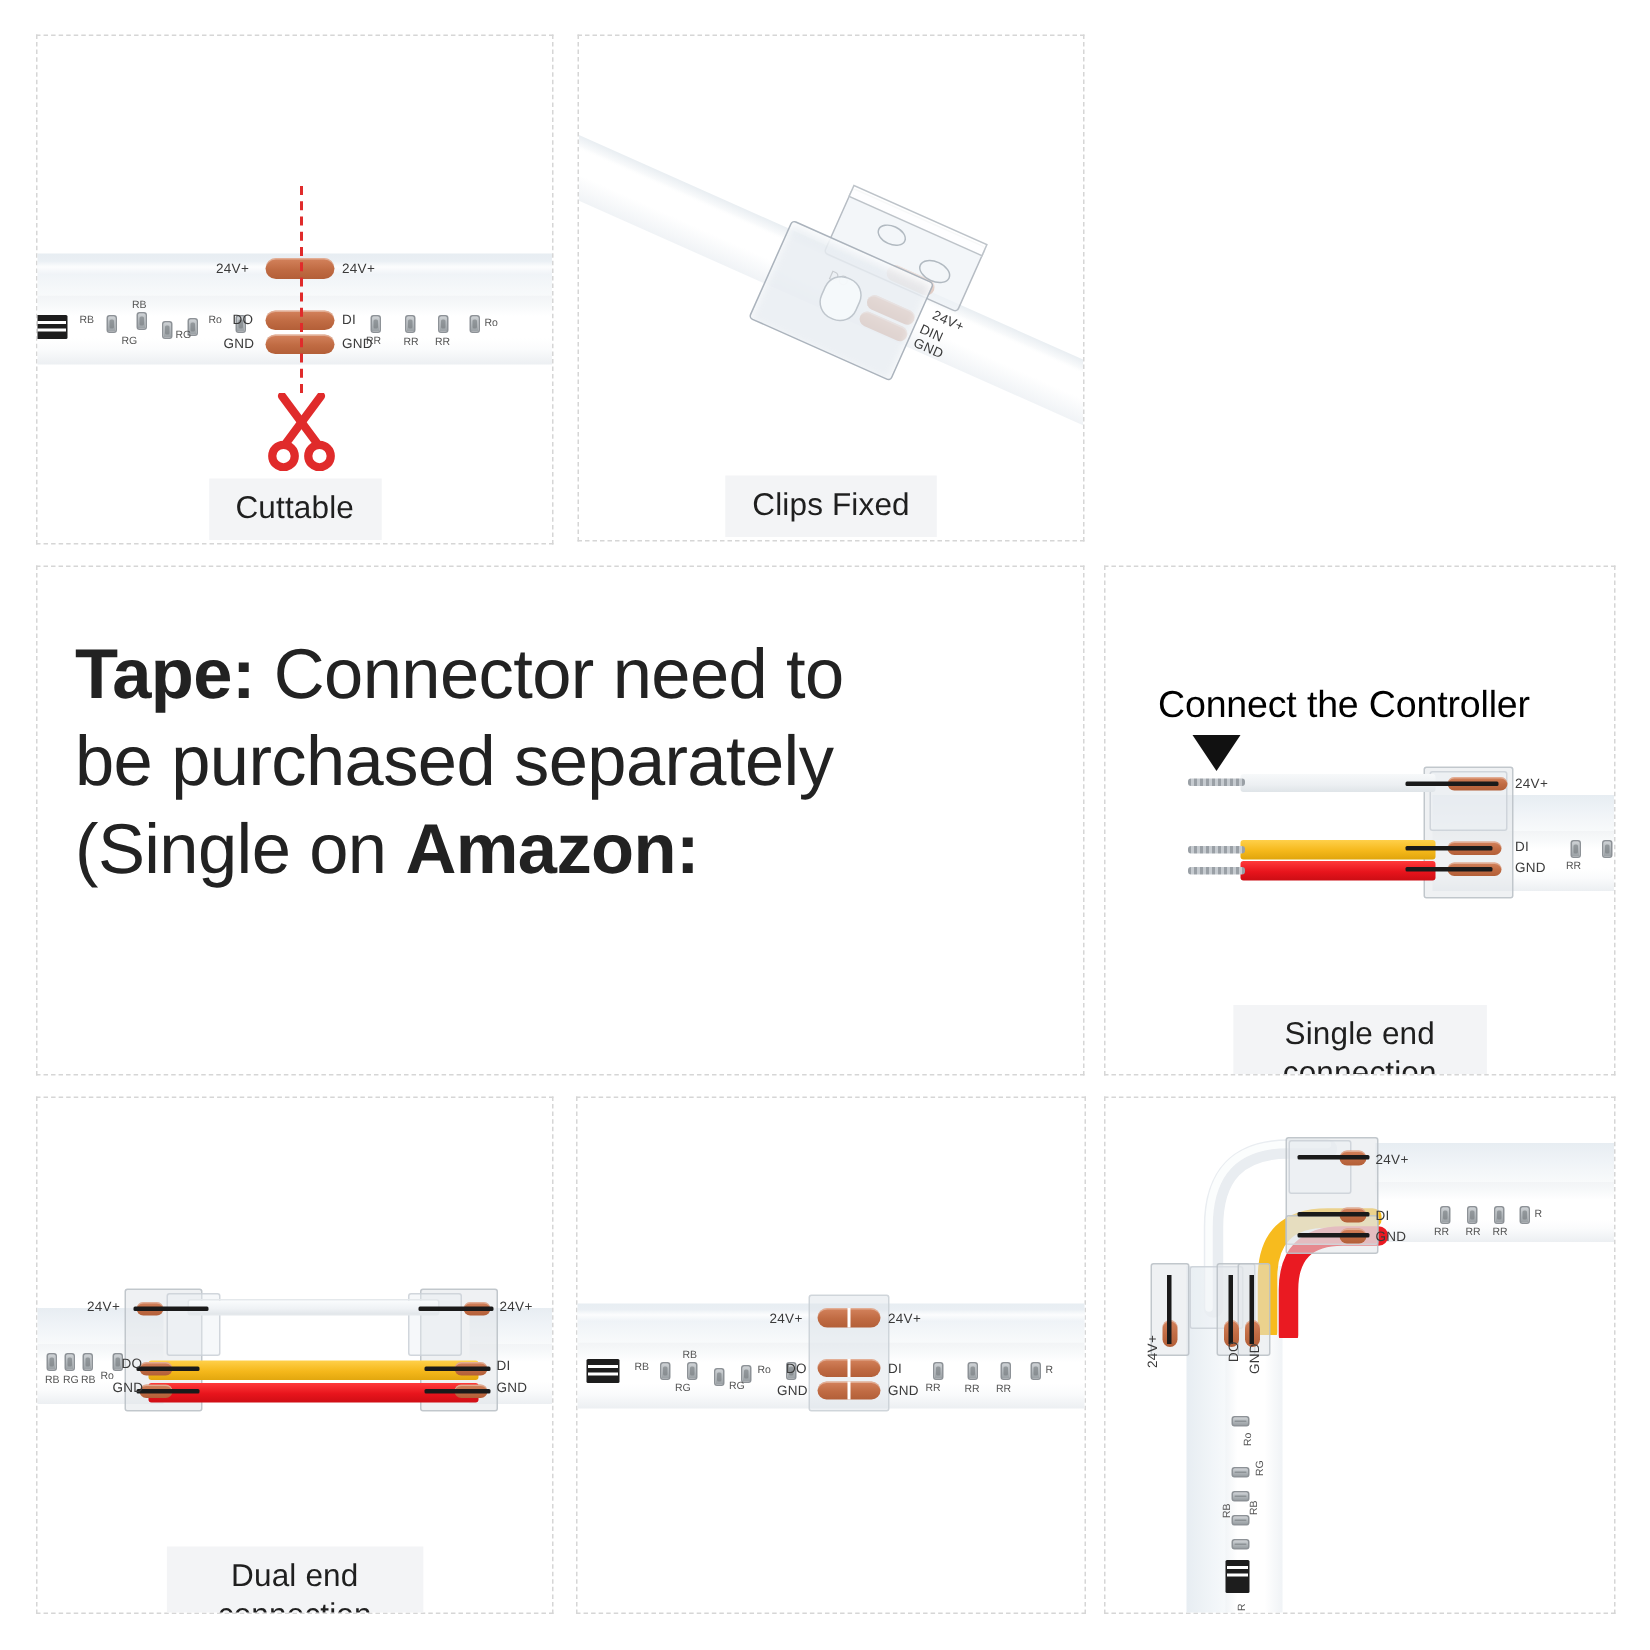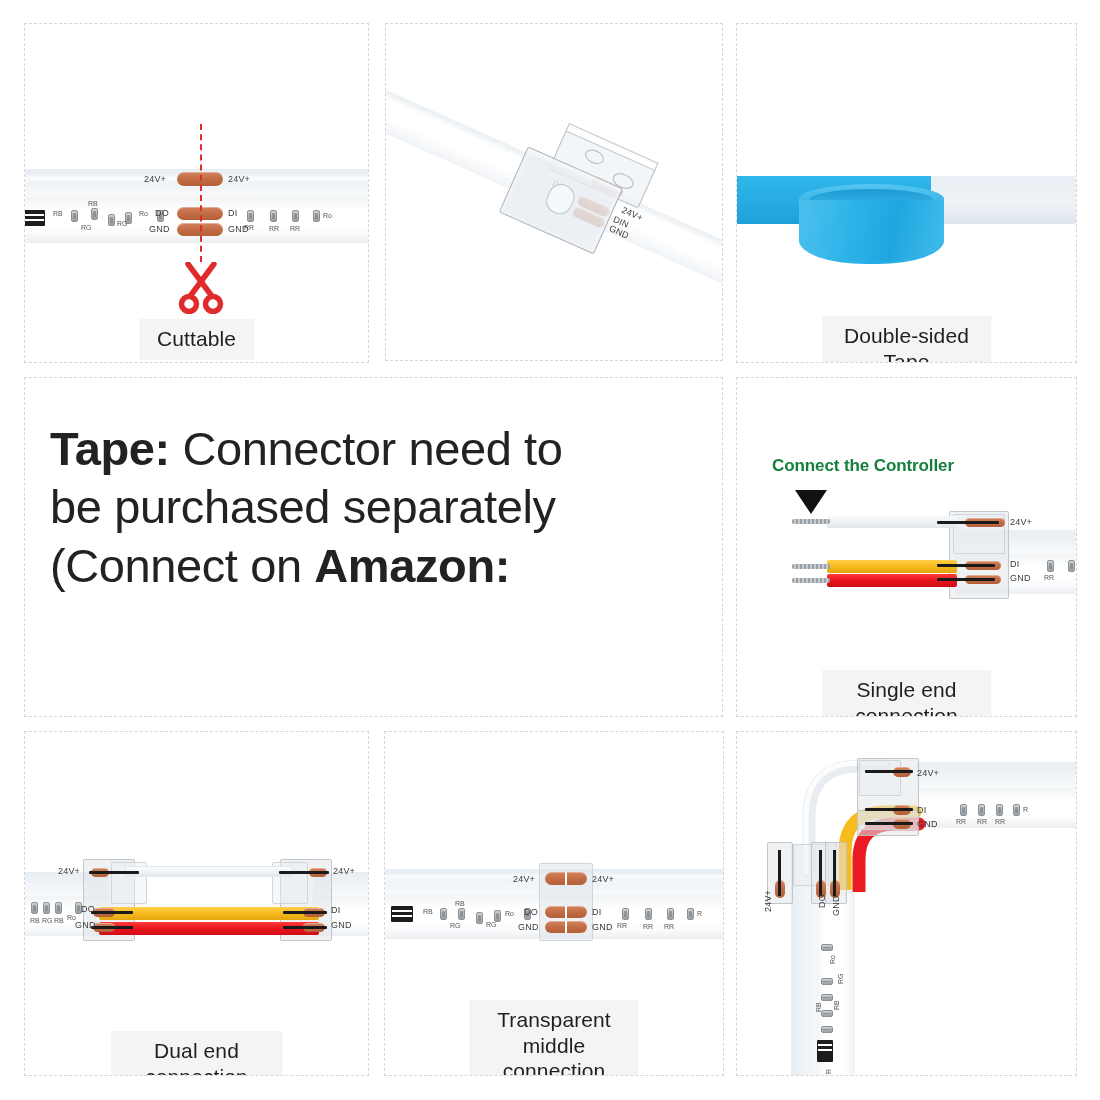--- a/index.html
+++ b/index.html
@@ -161,23 +161,23 @@
     font-size:47px;
     line-height:1.24;
     letter-spacing:-.4px;
     font-weight:400;
   }
   .note b{ font-weight:700; }
 
   
   .cc-title{
     position:absolute;
-    font-size:17px;
-    font-weight:700;
-    color:#15803d;
+    font-size:25px;
+    font-weight:400;
+    color:#000000;
     letter-spacing:-.1px;
     white-space:nowrap;
   }
   .tri-down{
     position:absolute;
     width:0;height:0;
     border-left:16px solid transparent;
     border-right:16px solid transparent;
     border-top:24px solid #111;
   }
@@ -272,45 +272,29 @@
                   border:1px solid rgba(170,178,186,.9); border-radius:50%;"></div>
       <div style="position:absolute; left:2px; top:42px; width:104px; height:72px;
                   background:rgba(232,237,242,.82);
                   border:1px solid rgba(168,176,185,.95); border-radius:3px;
                   box-shadow:inset 0 2px 6px rgba(255,255,255,.9);"></div>
       <div style="position:absolute; left:40px; top:62px; width:26px; height:30px;
                   background:rgba(246,249,251,.95);
                   border:1px solid rgba(178,186,194,.8); border-radius:12px;"></div>
     </div>
 
-  </div>
-
-  <div class="cell" style="left:736px; top:23px; width:341px; height:340px;">
-
-    <div class="tape-liner" style="left:190px; top:152px; width:165px; height:48px;"></div>
-    <div class="tape-flat" style="left:-6px; top:152px; width:200px; height:48px;"></div>
-    <div class="tape-curl" style="left:62px; top:162px; width:145px; height:78px;"></div>
-    <div style="position:absolute; left:62px; top:160px; width:145px; height:30px;
-                border-radius:50%;
-                background:linear-gradient(to bottom,#55c5ef,#2badE4);"></div>
-    <div style="position:absolute; left:72px; top:165px; width:124px; height:22px;
-                border-radius:50%;
-                background:linear-gradient(to bottom,#1b9ad2,#3fb9eb);"></div>
-    <div style="position:absolute; left:62px; top:176px; width:145px; height:62px;
-                border-radius:0 0 48% 48% / 0 0 36% 36%;
-                background:linear-gradient(100deg,#4cc0ee 0%,#2fb4e9 34%,#1fa6df 64%,#42bcec 100%);"></div>
-
-    <div class="caption" style="top:292px;">Double-sided Tape</div>
-  </div>
+    <div class="caption" style="top:293px;">Clips Fixed</div>
+  </div>
+
 
   <div class="cell" style="left:24px; top:377px; width:699px; height:340px;">
     <div class="note" style="left:25px; top:42px; width:660px;">
       <b>Tape:</b><span> Connector need to</span><br>
       <span>be purchased separately</span><br>
-      <span>(Connect on </span><b>Amazon:</b><br>
+      <span>(Single on </span><b>Amazon:</b><br>
     </div>
   </div>
 
   <div class="cell" style="left:736px; top:377px; width:341px; height:340px;">
 
     <div class="cc-title" style="left:35px; top:78px;">Connect the Controller</div>
     <div class="tri-down" style="left:58px; top:112px;"></div>
 
     <div class="strip-top" style="left:218px; top:152px; width:130px; height:24px;"></div>
     <div class="strip" style="left:218px; top:176px; width:130px; height:40px;"></div>
@@ -436,22 +420,20 @@
 
     <div class="led" style="left:237px; top:176px;"></div>
     <div class="led" style="left:260px; top:176px;"></div>
     <div class="led" style="left:282px; top:176px;"></div>
     <div class="led" style="left:302px; top:176px;"></div>
     <div class="ledlabel" style="left:232px; top:190px;">RR</div>
     <div class="ledlabel" style="left:258px; top:191px;">RR</div>
     <div class="ledlabel" style="left:279px; top:191px;">RR</div>
     <div class="ledlabel" style="left:312px; top:178px;">R</div>
 
-    <div class="caption" style="top:268px;">Transparent middle
-connection</div>
   </div>
 
   <div class="cell" style="left:736px; top:731px; width:341px; height:345px;">
 
     <div class="strip-top" style="left:180px; top:30px; width:175px; height:26px;"></div>
     <div class="strip" style="left:180px; top:56px; width:175px; height:40px;"></div>
 
     <div style="position:absolute; left:78px; top:112px; width:40px; height:235px;
                 background:linear-gradient(to right,#eef2f5 0%,#ffffff 25%,#ffffff 70%,#f0f3f6 100%);"></div>
     <div style="position:absolute; left:54px; top:112px; width:26px; height:235px;

